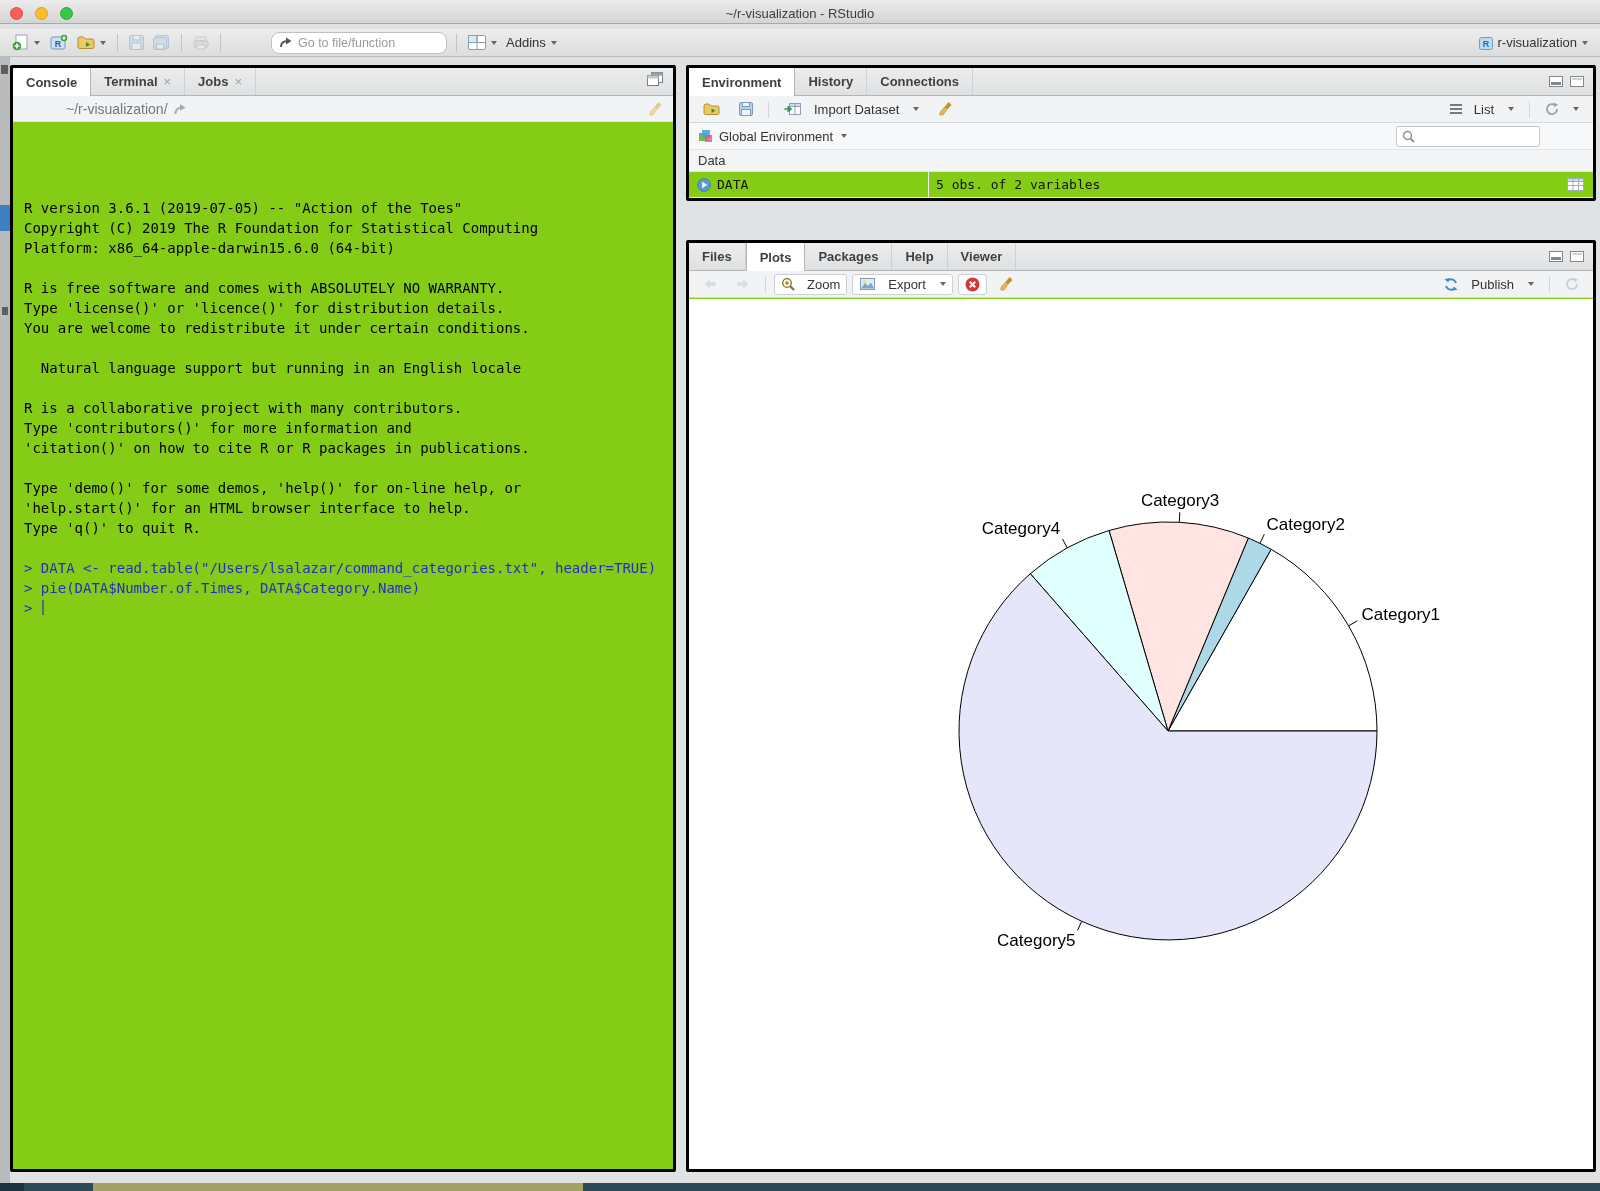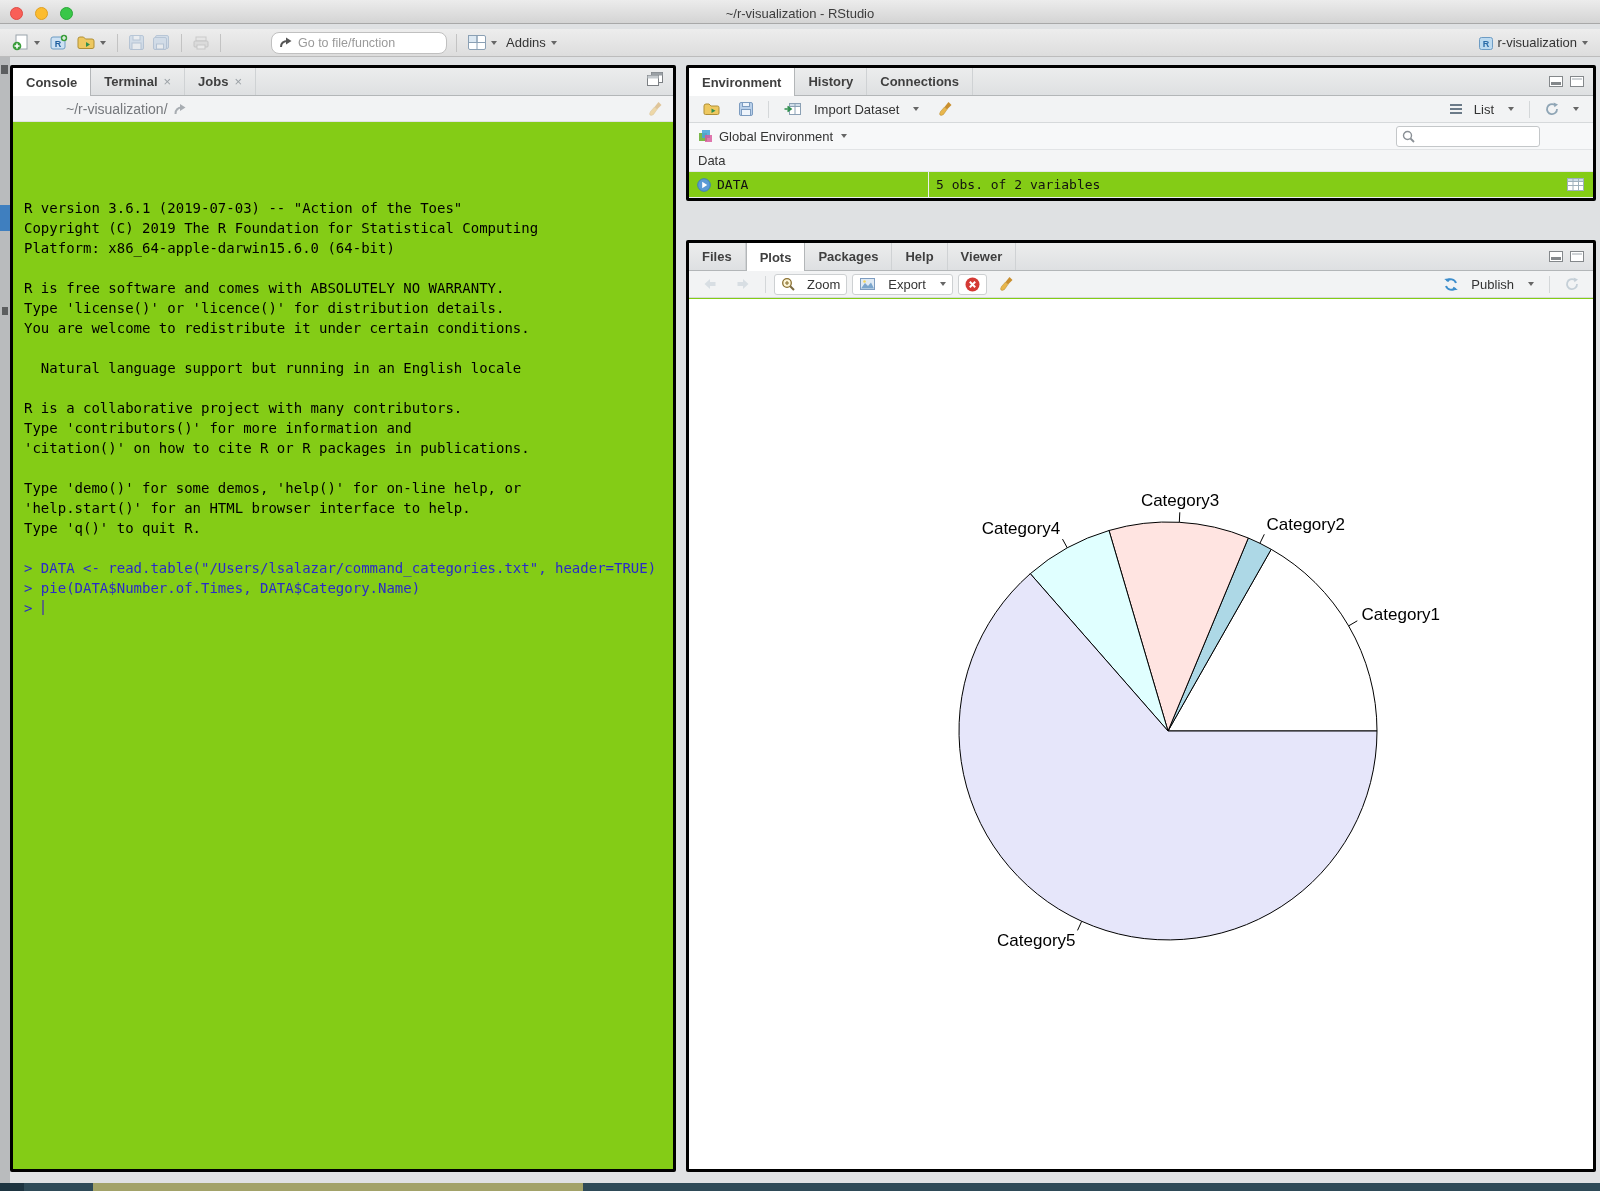--- a/index.html
+++ b/index.html
@@ -224,21 +224,21 @@
           <path d="M1.5 11 Q1.5 4.5 8 4.5" stroke="#a8adb2" stroke-width="2" fill="none"></path>
           <path d="M6 1 L11.5 4.5 L6 8 Z" fill="#a8adb2"></path>
         </svg>
       <span class="spacer"></span>
       <svg class="dim" width="16" height="16" data-name="clear-console-icon">
           <path d="M10.5 1 L13.5 4 L9 8.5 L6.5 6 Z" fill="#c98f2e"></path>
           <path d="M6.5 6 L9 8.5 L5.5 13.5 Q3 15 2 14 Q1 13 2.5 10.5 Z" fill="#e8b64c" stroke="#b5862e" stroke-width="0.5"></path>
         </svg>
     </div>
     <div class="console-content" id="console-lines" data-name="console-output">
-        <div class="cline output" data-name="console-line">R version 3.6.1 (2019-07-03) -- "Action of the Toes"</div>
+        <div class="cline output" data-name="console-line">R version 3.6.1 (2019-07-05) -- "Action of the Toes"</div>
         <div class="cline output" data-name="console-line">Copyright (C) 2019 The R Foundation for Statistical Computing</div>
         <div class="cline output" data-name="console-line">Platform: x86_64-apple-darwin15.6.0 (64-bit)</div>
         <div class="cline output" data-name="console-line"></div>
         <div class="cline output" data-name="console-line">R is free software and comes with ABSOLUTELY NO WARRANTY.</div>
         <div class="cline output" data-name="console-line">Type 'license()' or 'licence()' for distribution details.</div>
         <div class="cline output" data-name="console-line">You are welcome to redistribute it under certain conditions.</div>
         <div class="cline output" data-name="console-line"></div>
         <div class="cline output" data-name="console-line">  Natural language support but running in an English locale</div>
         <div class="cline output" data-name="console-line"></div>
         <div class="cline output" data-name="console-line">R is a collaborative project with many contributors.</div>

